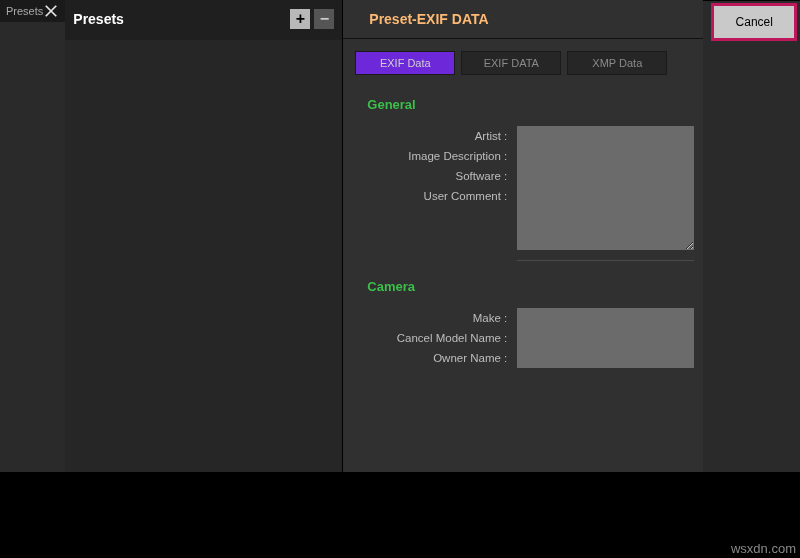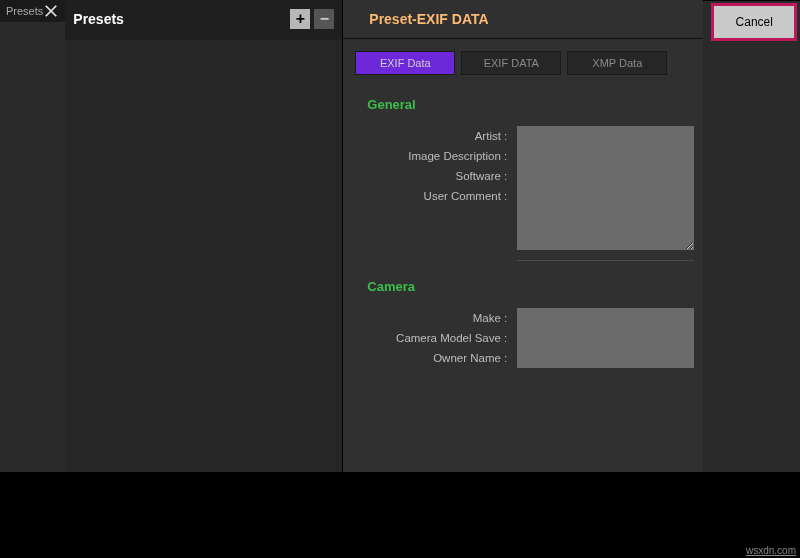--- a/index.html
+++ b/index.html
@@ -97,21 +97,21 @@
   .btn {
     height:28px; min-width:86px; padding:16px 18px;
     background:#c9c9c9; color:#000; font-size:12px;
     border:3px solid #be185d; cursor:pointer;
     display:flex; align-items:center; justify-content:center;
   }
   .btn.secondary { background:#5a5a5a; color:#fca5a5; }
 
   .watermark {
     position:absolute; right:4px; bottom:2px;
-    font-size:10px; color:#888; pointer-events:none;text-decoration:underline;
+    font-size:13px; color:#888; pointer-events:none;
   }
 </style>
 </head>
 <body>
 
 <div class="window">
 
   <div class="titlebar">
     <span>Presets</span>
     <span class="close">
@@ -172,21 +172,21 @@
 
         <div class="section-rule"></div>
 
         <div class="section-title">Camera</div>
 
         <div class="field-row">
           <div class="field-label">Make :</div>
           <input class="field-input" style="">
         </div>
         <div class="field-row">
-          <div class="field-label">Camera Model Save :</div>
+          <div class="field-label">Cancel Model Name :</div>
           <input class="field-input" style="">
         </div>
         <div class="field-row">
           <div class="field-label">Owner Name :</div>
           <input class="field-input" style="">
         </div>
 
       </div>
     </div>
   </div>

